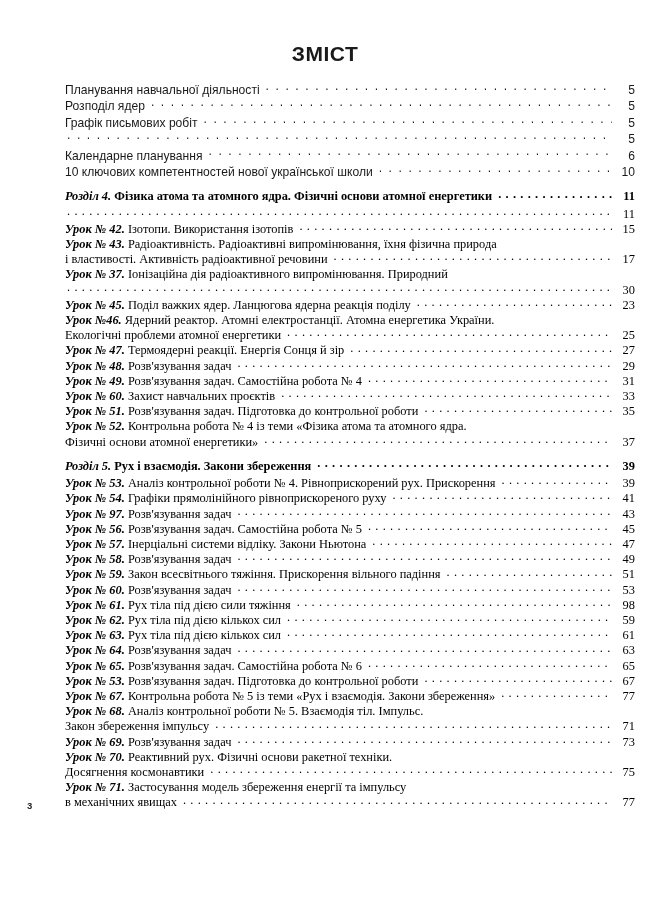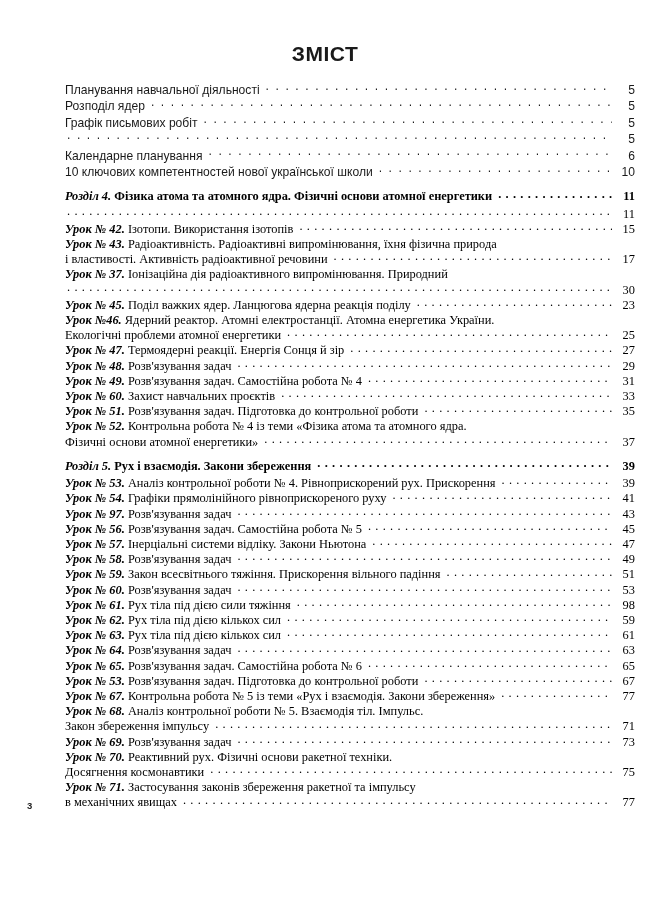--- a/index.html
+++ b/index.html
@@ -328,21 +328,21 @@
         </div>
         <div class="row lesson noleader">
           <span class="label"><span class="pref">Урок № 70.</span><span> Реактивний рух. Фізичні основи ракетної техніки.</span></span>
         </div>
         <div class="row lesson">
           <span class="label"><span>Досягнення космонавтики</span></span>
           <span class="leader"></span>
           <span class="pageno">75</span>
         </div>
         <div class="row lesson noleader">
-          <span class="label"><span class="pref">Урок № 71.</span><span> Застосування законів збереження ракетної та імпульсу</span></span>
+          <span class="label"><span class="pref">Урок № 71.</span><span> Застосування модель збереження енергії та імпульсу</span></span>
         </div>
         <div class="row lesson">
           <span class="label"><span>в механічних явищах</span></span>
           <span class="leader"></span>
           <span class="pageno">77</span>
         </div>
       </div>
 
   </div>
 

